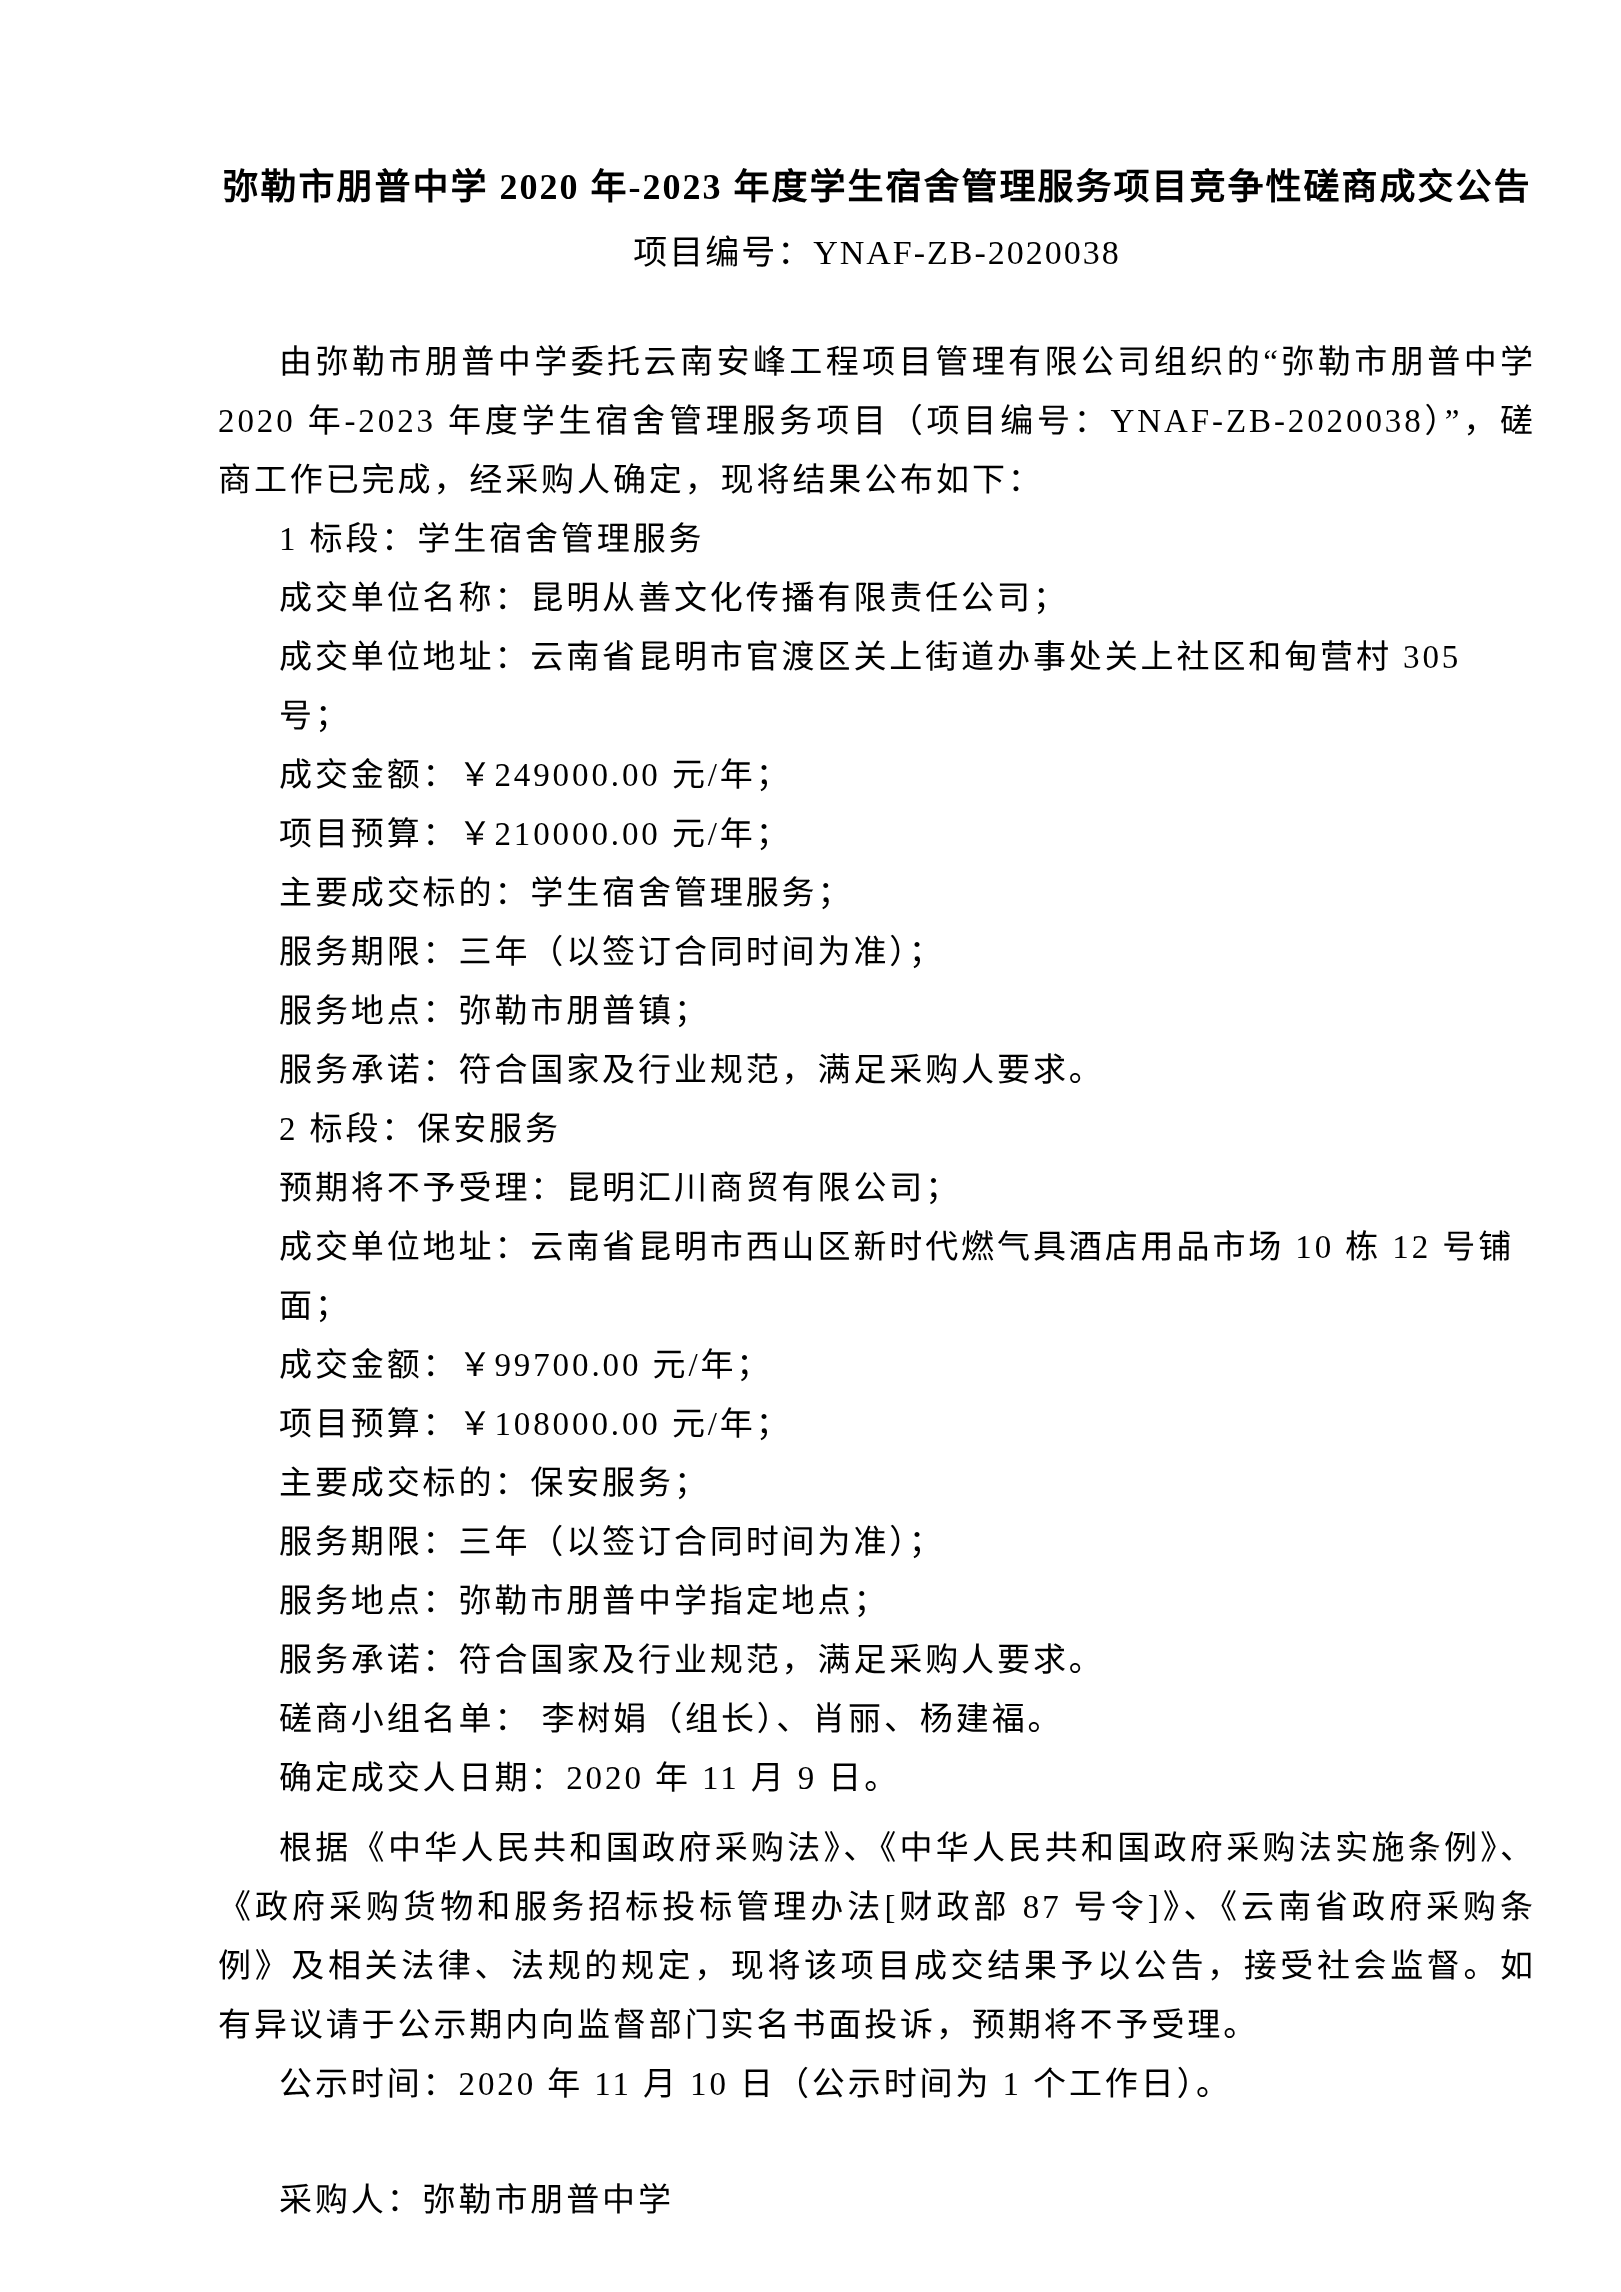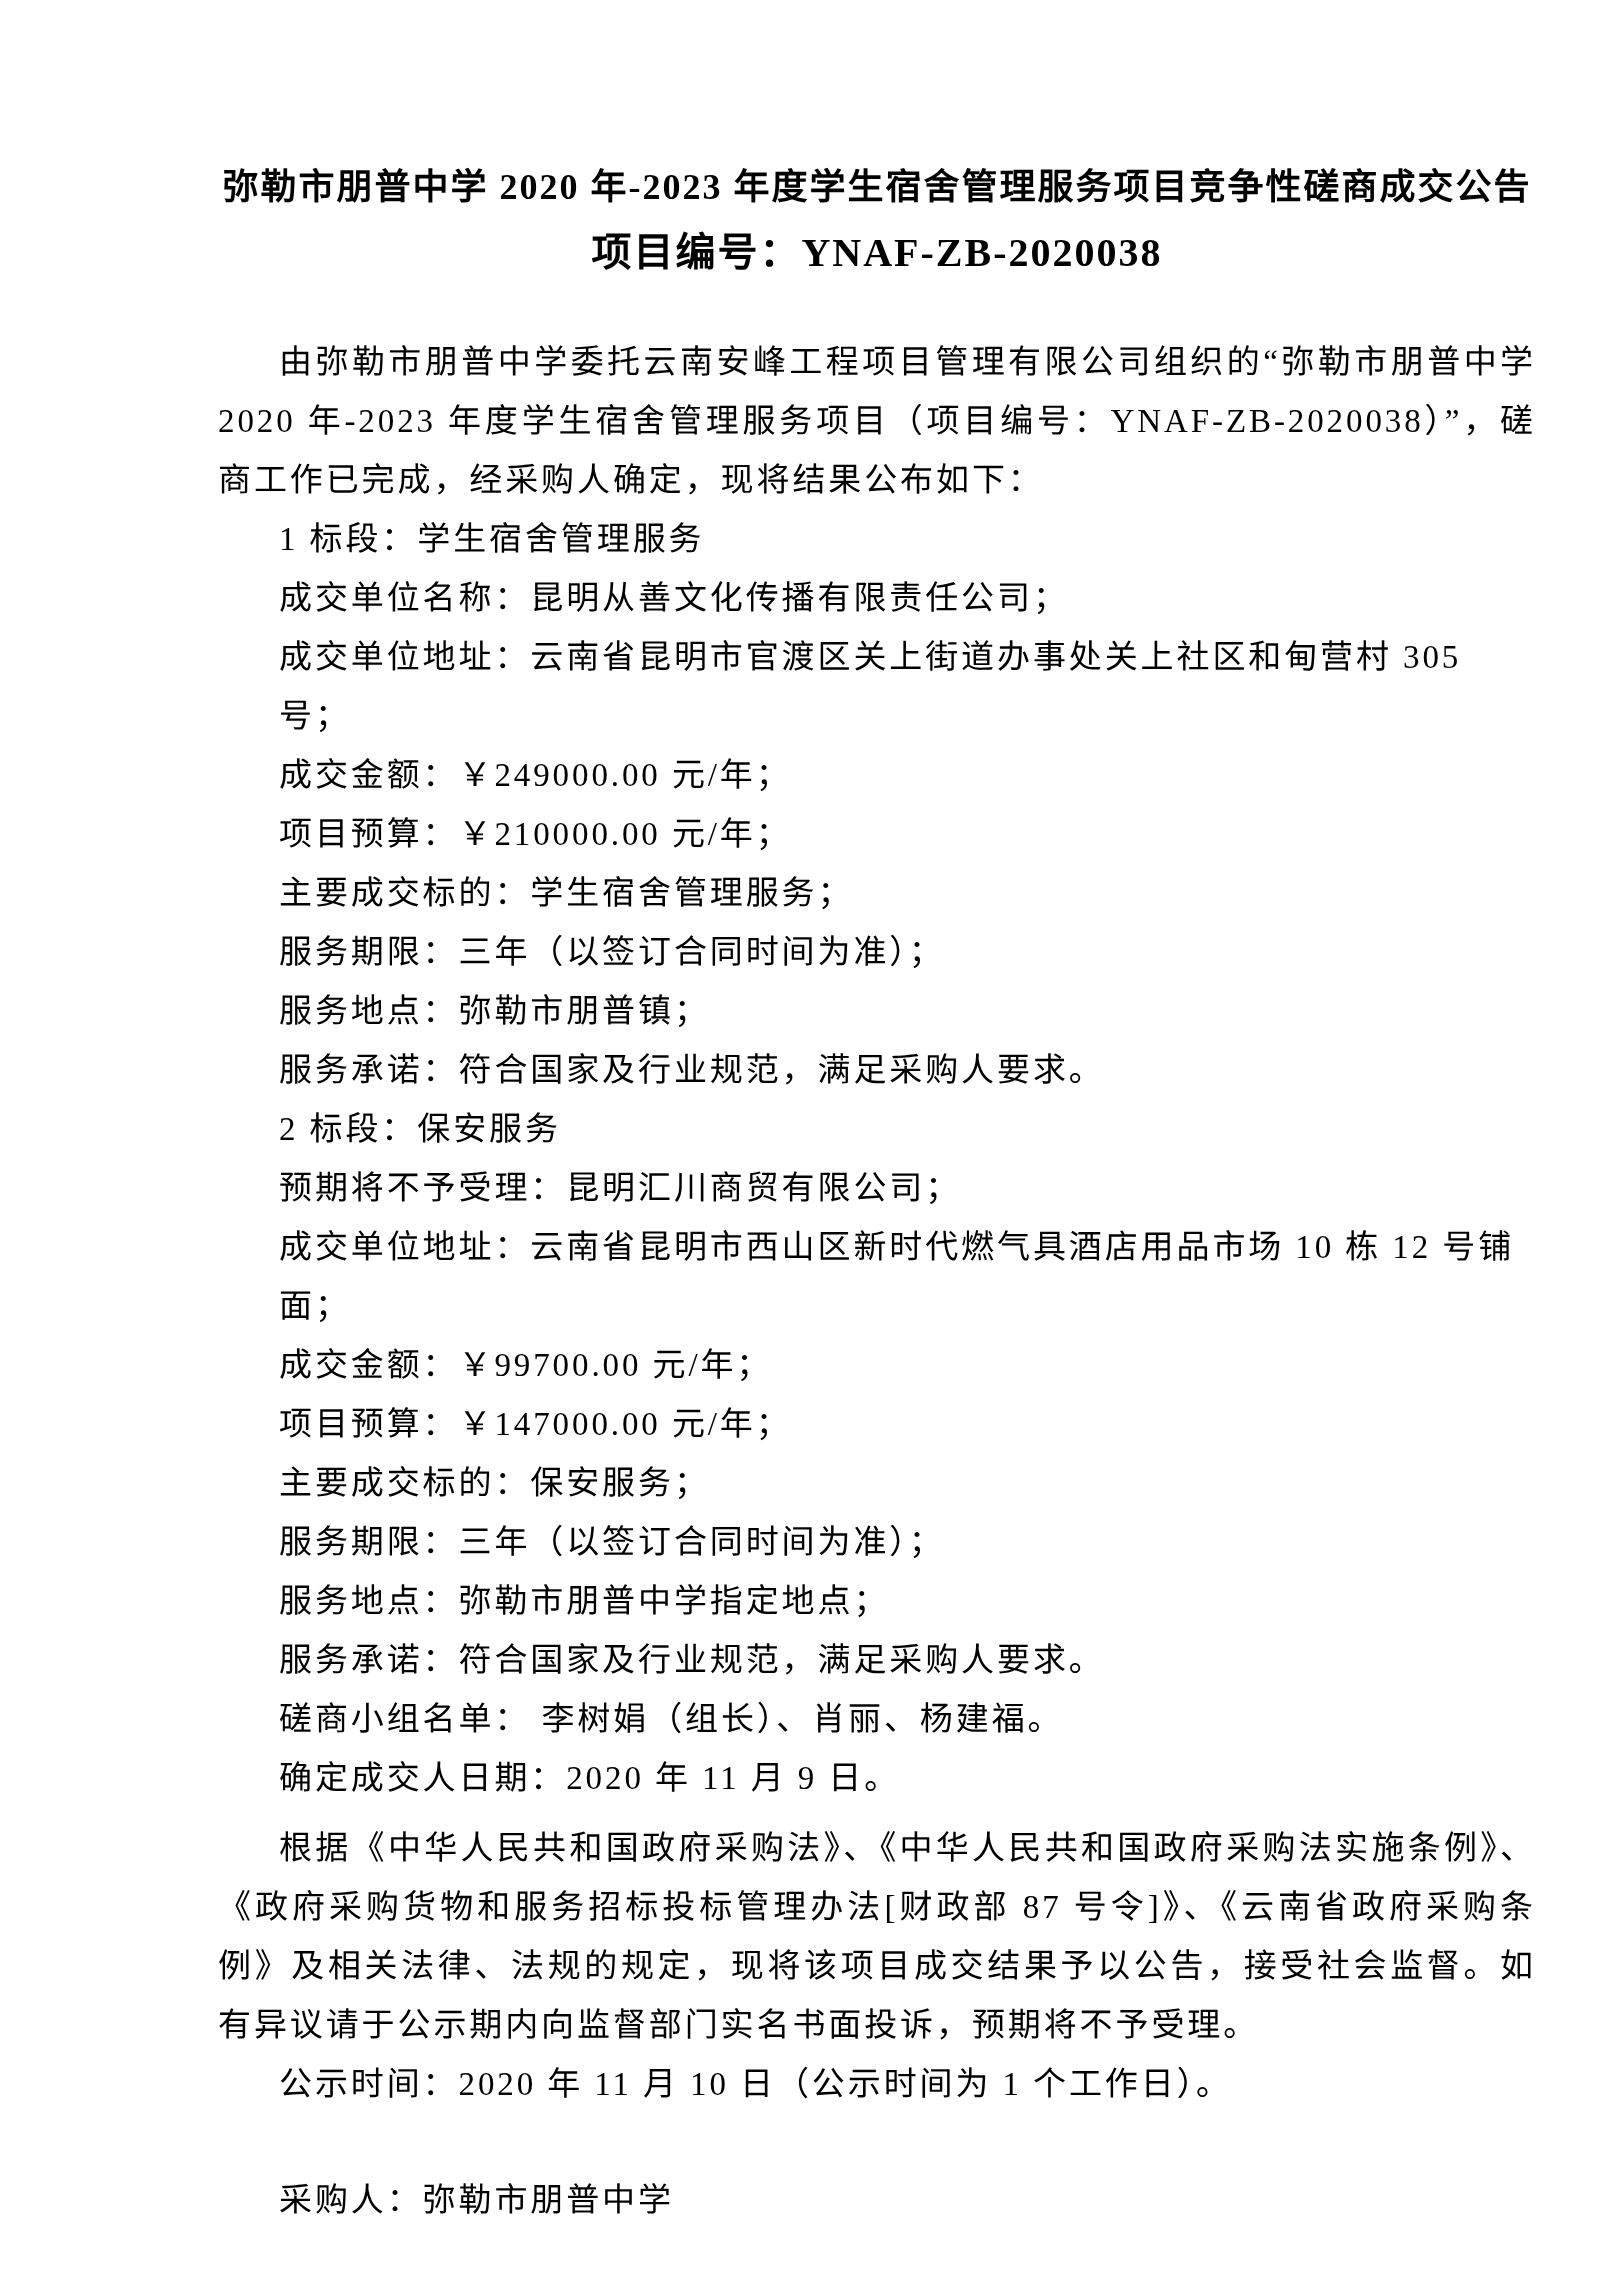--- a/index.html
+++ b/index.html
@@ -24,22 +24,22 @@
   .doc-title {
     margin: 0;
     font-size: 36px;
     font-weight: bold;
     line-height: 51px;
     text-align: center;
     letter-spacing: 2px;
   }
   .doc-subtitle {
     margin: 13.7px 0 0 0;
-    font-size: 40px;
-    font-weight: bold;
+    font-size: 34px;
+    font-weight: normal;
     line-height: 51px;
     text-align: center;
     letter-spacing: 2px;
   }
   .para {
     margin: 0;
     line-height: 59px;
     text-align: justify;
     text-indent: 61px;
   }
@@ -83,21 +83,21 @@
     <p class="line">服务期限：三年（以签订合同时间为准）；</p>
     <p class="line">服务地点：弥勒市朋普镇；</p>
     <p class="line">服务承诺：符合国家及行业规范，满足采购人要求。</p>
   </section>
 
   <section>
     <p class="line">2 标段：保安服务</p>
     <p class="line">预期将不予受理：昆明汇川商贸有限公司；</p>
     <p class="line">成交单位地址：云南省昆明市西山区新时代燃气具酒店用品市场 10 栋 12 号铺面；</p>
     <p class="line">成交金额：￥99700.00 元/年；</p>
-    <p class="line">项目预算：￥147000.00 元/年；</p>
+    <p class="line">项目预算：￥108000.00 元/年；</p>
     <p class="line">主要成交标的：保安服务；</p>
     <p class="line">服务期限：三年（以签订合同时间为准）；</p>
     <p class="line">服务地点：弥勒市朋普中学指定地点；</p>
     <p class="line">服务承诺：符合国家及行业规范，满足采购人要求。</p>
   </section>
 
   <section>
     <p class="line">磋商小组名单： 李树娟（组长）、肖丽、杨建福。</p>
     <p class="line">确定成交人日期：2020 年 11 月 9 日。</p>
   </section>

